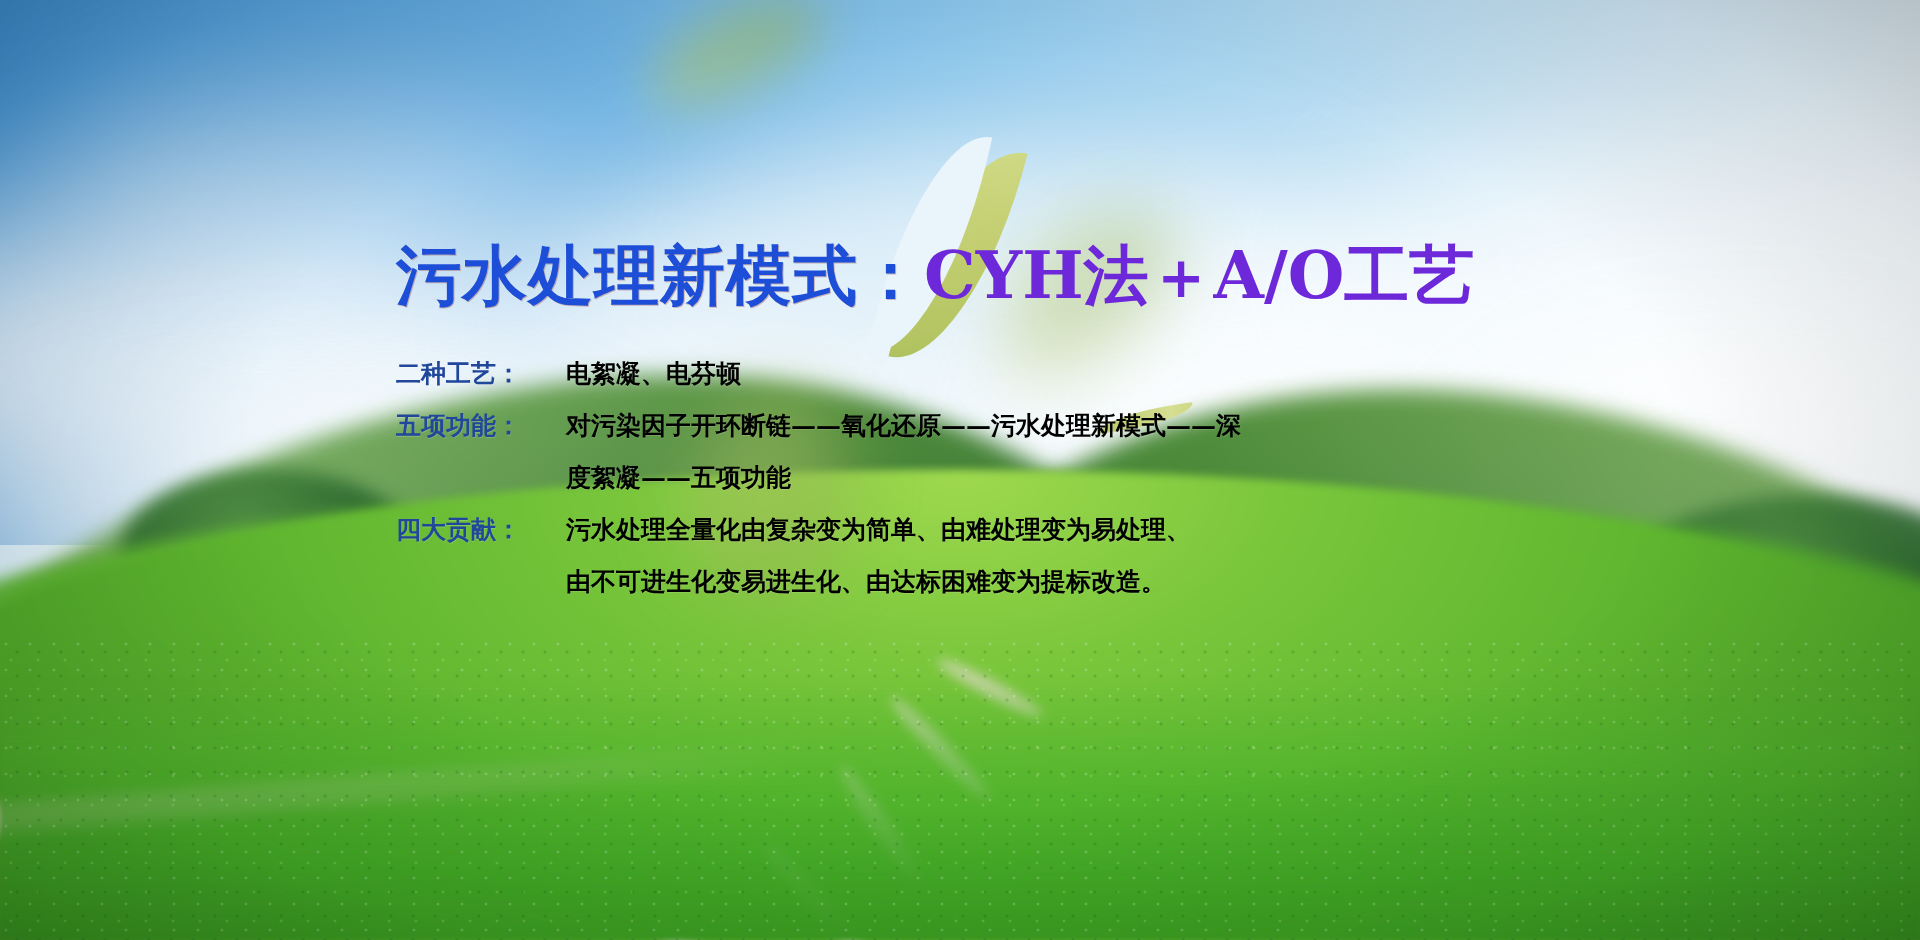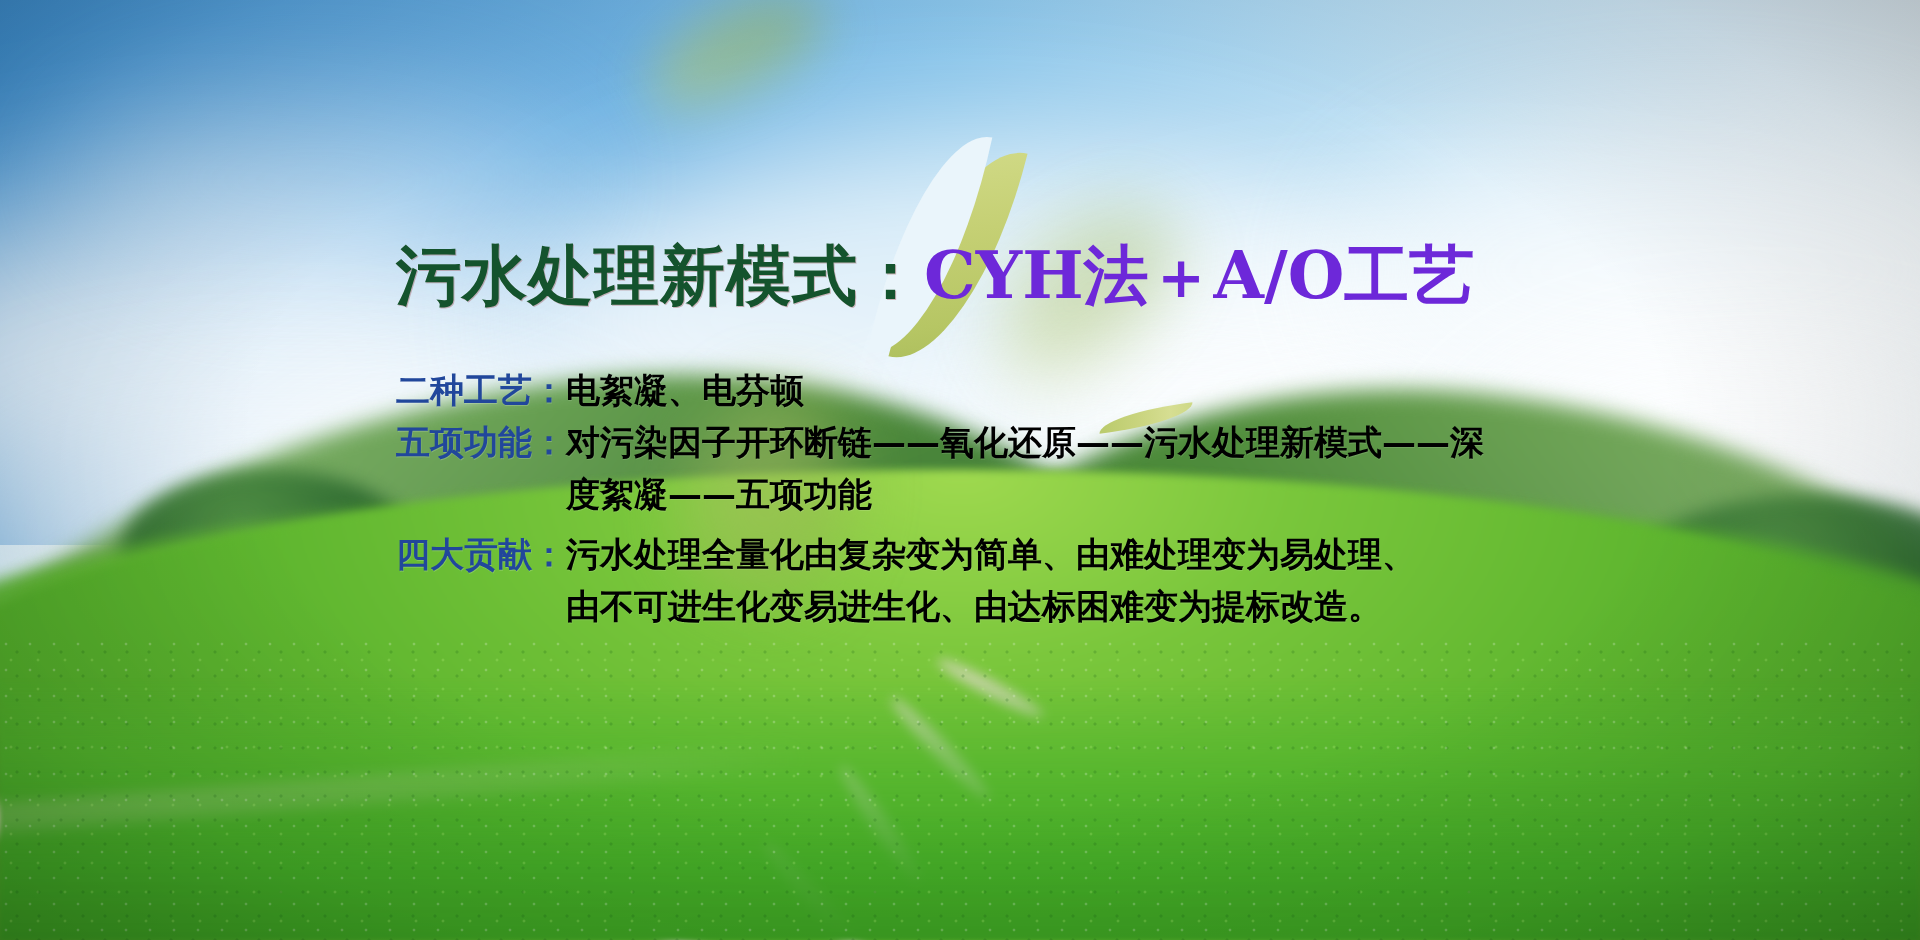--- a/index.html
+++ b/index.html
@@ -167,38 +167,38 @@
   .title{
     position:absolute;
     left:396px;top:243px;
     font-size:65px;
     font-weight:700;
     line-height:1;
     white-space:nowrap;
     letter-spacing:1px;
   }
   .title .t-blue{
-    color:#14532d;
+    color:#1d4ed8;
     text-shadow:1px 1px 0 rgba(150,60,60,.35), -0.5px -0.5px 0 rgba(255,255,255,.25);
   }
   .title .t-black{
     color:#6d28d9;
     letter-spacing:0px;
   }
 
   .lines{
     position:absolute;
-    left:396px;top:364px;
-    font-size:34px;
+    left:396px;top:348px;
+    font-size:25px;
     font-weight:700;
     line-height:52px;
     white-space:nowrap;
   }
   .row{display:flex;align-items:baseline;}
-  .row.gap-before{margin-top:8px;align-items:center;}
+  .row.gap-before{align-items:center;}
   .label{
     color:#21479b;
     width:170px;
     flex:0 0 170px;
     letter-spacing:0px;
     text-shadow:0.5px 0.5px 0 rgba(255,255,255,.18);
   }
   .label.blank{visibility:hidden;}
   .body{
     color:#000000;

